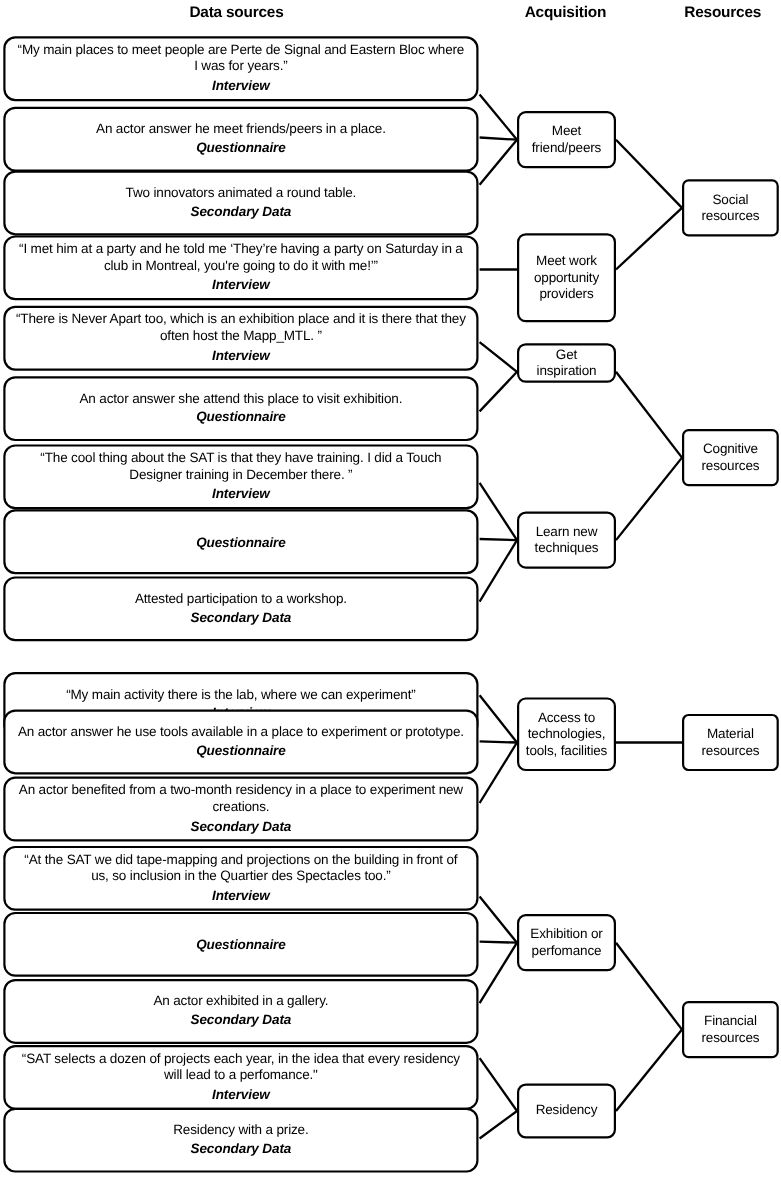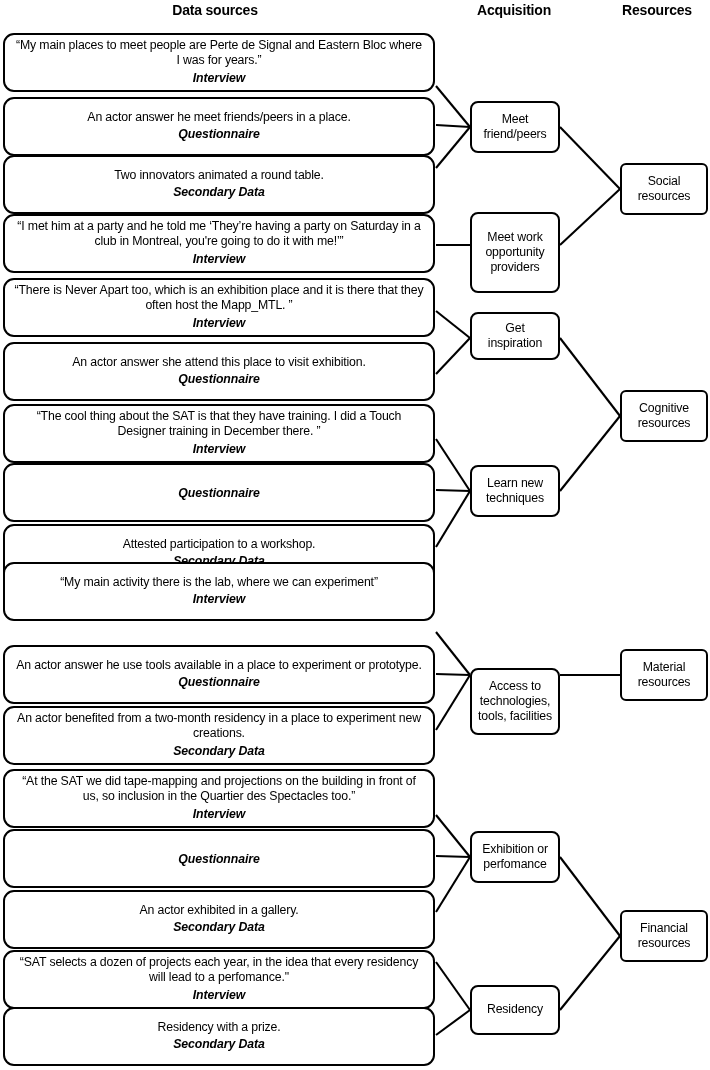--- a/index.html
+++ b/index.html
@@ -180,21 +180,21 @@
     <div class="src-quote">“The cool thing about the SAT is that they have training. I did a Touch Designer training in December there. ”</div>
     <div class="src-type">Interview</div>
   </div>
   <div class="box src-box" style="top:463px">
     <div class="src-type">Questionnaire</div>
   </div>
   <div class="box src-box" style="top:524px">
     <div class="src-quote">Attested participation to a workshop.</div>
     <div class="src-type">Secondary Data</div>
   </div>
-  <div class="box src-box" style="top:562px">
+  <div class="box src-box" style="top:611px">
     <div class="src-quote">“My main activity there is the lab, where we can experiment”</div>
     <div class="src-type">Interview</div>
   </div>
   <div class="box src-box" style="top:645px">
     <div class="src-quote">An actor answer he use tools available in a place to experiment or prototype.</div>
     <div class="src-type">Questionnaire</div>
   </div>
   <div class="box src-box" style="top:706px">
     <div class="src-quote">An actor benefited from a two-month residency in a place to experiment new creations.</div>
     <div class="src-type">Secondary Data</div>
@@ -221,29 +221,29 @@
 
   <div class="box acq-box" style="top:101px; height:52px">
     <span class="ln">Meet</span>
     <span class="ln">friend/peers</span>
   </div>
   <div class="box acq-box" style="top:212px; height:81px">
     <span class="ln">Meet work</span>
     <span class="ln">opportunity</span>
     <span class="ln">providers</span>
   </div>
-  <div class="box acq-box" style="top:312px; height:48px">
+  <div class="box acq-box" style="top:312px; height:36px">
     <span class="ln">Get</span>
     <span class="ln">inspiration</span>
   </div>
   <div class="box acq-box" style="top:465px; height:52px">
     <span class="ln">Learn new</span>
     <span class="ln">techniques</span>
   </div>
-  <div class="box acq-box" style="top:668px; height:67px">
+  <div class="box acq-box" style="top:634px; height:67px">
     <span class="ln">Access to</span>
     <span class="ln">technologies,</span>
     <span class="ln">tools, facilities</span>
   </div>
   <div class="box acq-box" style="top:831px; height:52px">
     <span class="ln">Exhibition or</span>
     <span class="ln">perfomance</span>
   </div>
   <div class="box acq-box" style="top:985px; height:50px">
     <span class="ln">Residency</span>

